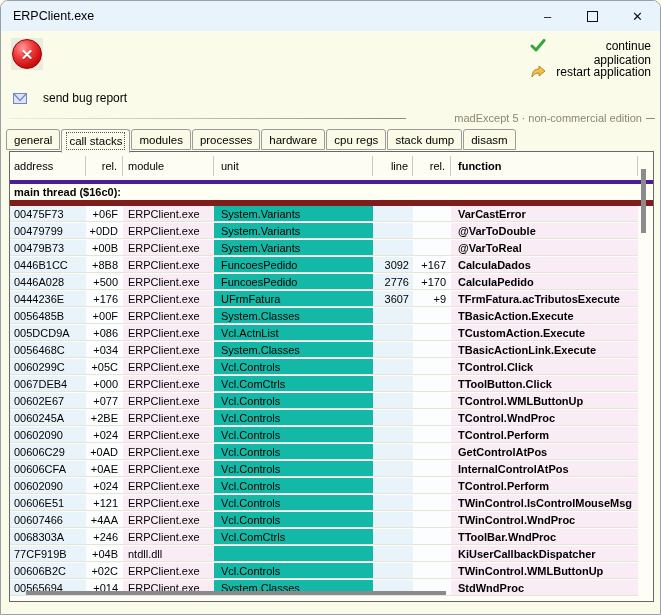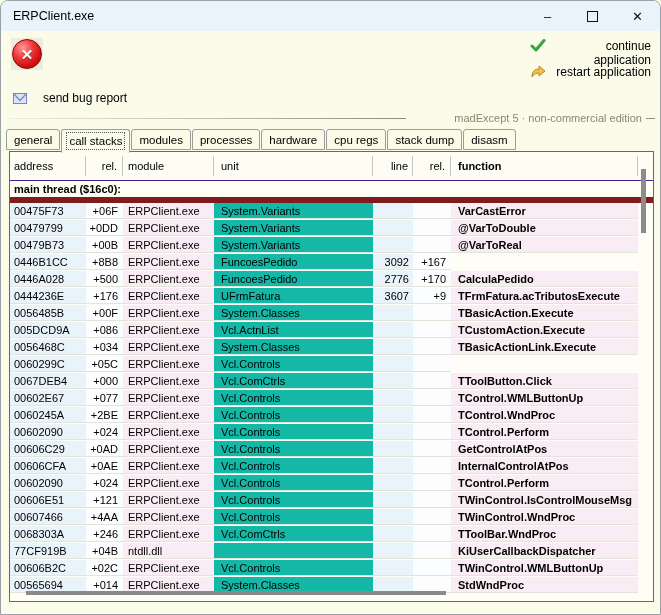--- a/index.html
+++ b/index.html
@@ -39,21 +39,21 @@
   
   .tabbar{position:absolute;left:5px;top:128px;height:22px;display:flex;gap:1px;align-items:flex-start;}
   .tab{height:19px;border:1px solid #9C9C9C;border-bottom:1px solid #9C9C9C;
        border-radius:3px 3px 0 0;background:#FAFAE6;display:flex;align-items:center;
        padding:0 7px;font-size:11.5px;cursor:default;}
   .tab.active{height:22px;background:#FCFCEC;border-bottom-color:#FCFCEC;position:relative;z-index:2;}
   .tab.active .tab-label{outline:1px dotted #555;outline-offset:2px;}
   
   .table{position:absolute;left:8px;top:150px;width:645px;height:451px;
          border:1px solid #686868;background:#FEFEF6;box-sizing:border-box;overflow:hidden;}
-  .thead{display:flex;height:28px;border-bottom:1px solid #4c1d95;background:#FDFDF3;
+  .thead{display:flex;height:28px;border-bottom:4px solid #4c1d95;background:#FDFDF3;
          align-items:center;font-size:11px;}
   .thead .hcell{height:20px;line-height:20px;border-right:1px solid #C9C9C3;box-sizing:border-box;}
   .group-row{height:16px;line-height:16px;border-bottom:6px solid #7f1d1d;background:#FFFFF3;
              font-weight:bold;font-size:11px;padding-left:4px;}
   .row{display:flex;height:17px;box-sizing:border-box;font-size:11px;cursor:default;}
   .cell{height:16px;line-height:16px;border-bottom:1px solid #E4E4DB;box-sizing:border-box;
         white-space:nowrap;overflow:hidden;}
   .c-address{width:76px;padding-left:4px;box-sizing:border-box;}
   .c-rel{width:37px;text-align:right;padding-right:5px;box-sizing:border-box;}
   .c-module{width:91px;padding-left:5px;box-sizing:border-box;}
@@ -189,20 +189,21 @@
           <div class="cell c-rel2"></div>
           <div class="cell c-function">@VarToReal</div>
         </div>
         <div class="row">
           <div class="cell c-address">0446B1CC</div>
           <div class="cell c-rel">+8B8</div>
           <div class="cell c-module">ERPClient.exe</div>
           <div class="cell c-unit">FuncoesPedido</div>
           <div class="cell c-line">3092</div>
           <div class="cell c-rel2">+167</div>
+          <div class="cell c-function">CalculaDados</div>
         </div>
         <div class="row">
           <div class="cell c-address">0446A028</div>
           <div class="cell c-rel">+500</div>
           <div class="cell c-module">ERPClient.exe</div>
           <div class="cell c-unit">FuncoesPedido</div>
           <div class="cell c-line">2776</div>
           <div class="cell c-rel2">+170</div>
           <div class="cell c-function">CalculaPedido</div>
         </div>
@@ -242,20 +243,21 @@
           <div class="cell c-rel2"></div>
           <div class="cell c-function">TBasicActionLink.Execute</div>
         </div>
         <div class="row">
           <div class="cell c-address">0060299C</div>
           <div class="cell c-rel">+05C</div>
           <div class="cell c-module">ERPClient.exe</div>
           <div class="cell c-unit">Vcl.Controls</div>
           <div class="cell c-line"></div>
           <div class="cell c-rel2"></div>
+          <div class="cell c-function">TControl.Click</div>
         </div>
         <div class="row">
           <div class="cell c-address">0067DEB4</div>
           <div class="cell c-rel">+000</div>
           <div class="cell c-module">ERPClient.exe</div>
           <div class="cell c-unit">Vcl.ComCtrls</div>
           <div class="cell c-line"></div>
           <div class="cell c-rel2"></div>
           <div class="cell c-function">TToolButton.Click</div>
         </div>

